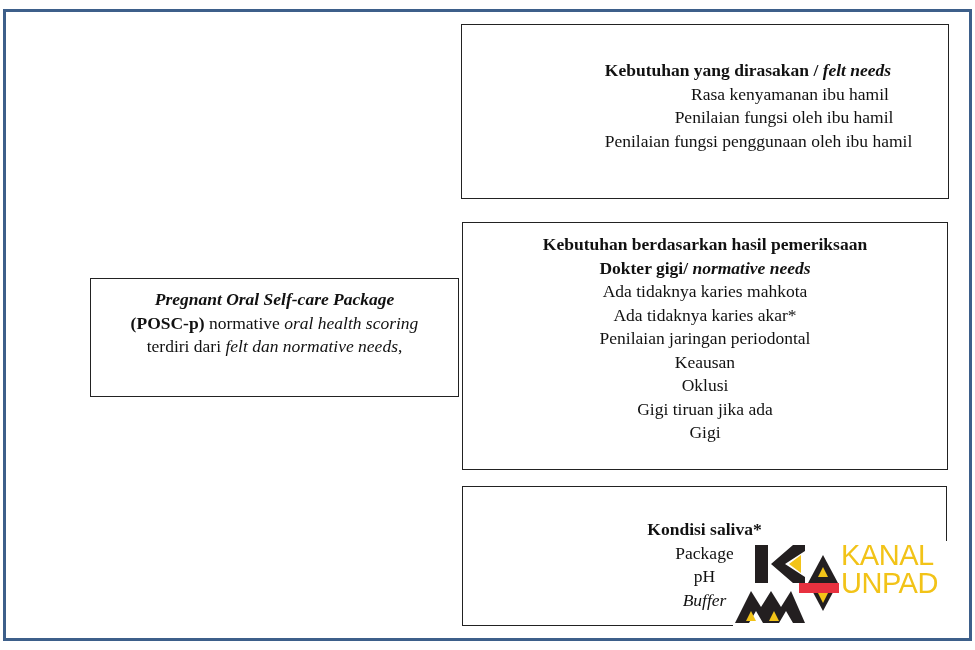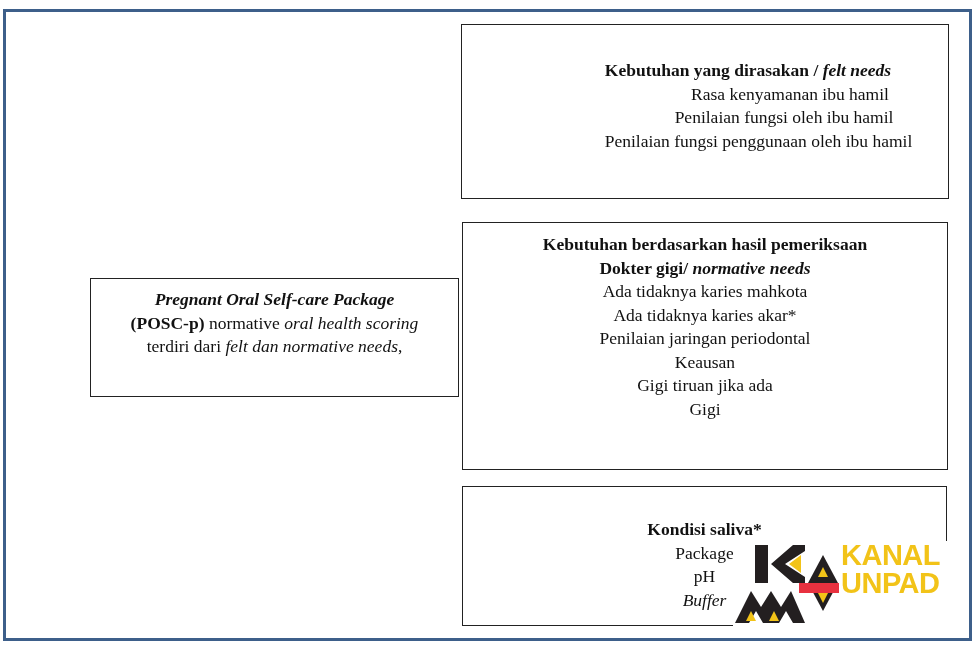--- a/index.html
+++ b/index.html
@@ -14,21 +14,21 @@
     .line { display: block; white-space: nowrap; }
 
     #box-main { left: 62px; top: 278px; width: 369px; height: 119px; padding-top: 9px; margin-left: 28px; }
     #box-felt { left: 461px; top: 24px; width: 488px; height: 175px; padding-top: 34px; }
     #box-felt .line { text-align: center; }
     #box-norm { left: 462px; top: 222px; width: 486px; height: 248px; padding-top: 10px; overflow: hidden; }
     #box-saliva { left: 462px; top: 486px; width: 485px; height: 140px; padding-top: 31px; }
 
     .logo { position: absolute; left: 733px; top: 541px; width: 214px; height: 86px; background: #fff; }
     .logo-text { position: absolute; left: 108px; top: 0px; font-family: "Liberation Sans", "DejaVu Sans", sans-serif;
-                 font-weight: bold; color: #f2c318; font-size: 29px; line-height: 28px; letter-spacing: -0.5px;
+                 font-weight: normal; color: #f2c318; font-size: 29px; line-height: 28px; letter-spacing: -0.5px;
                  text-align: left; }
   </style>
 </head>
 <body>
 
 <div class="frame"></div>
 
 <div class="box" id="box-main">
   <span class="line b i">Pregnant Oral Self-care Package</span>
   <span class="line"><span class="b">(POSC-p)</span><span style="white-space:pre"> normative </span><span class="i">oral health scoring</span></span>
@@ -42,20 +42,21 @@
   <span class="line" style="padding-left:107px">Penilaian fungsi penggunaan oleh ibu hamil</span>
 </div>
 
 <div class="box" id="box-norm">
   <span class="line b">Kebutuhan berdasarkan hasil pemeriksaan</span>
   <span class="line b"><span style="white-space:pre">Dokter gigi/ </span><span class="i">normative needs</span></span>
   <span class="line">Ada tidaknya karies mahkota</span>
   <span class="line">Ada tidaknya karies akar*</span>
   <span class="line">Penilaian jaringan periodontal</span>
   <span class="line">Keausan</span>
+  <span class="line">Oklusi</span>
   <span class="line">Gigi tiruan jika ada</span>
   <span class="line">Gigi</span>
 </div>
 
 <div class="box" id="box-saliva">
   <span class="line b">Kondisi saliva*</span>
   <span class="line">Package</span>
   <span class="line">pH</span>
   <span class="line i">Buffer</span>
 </div>

